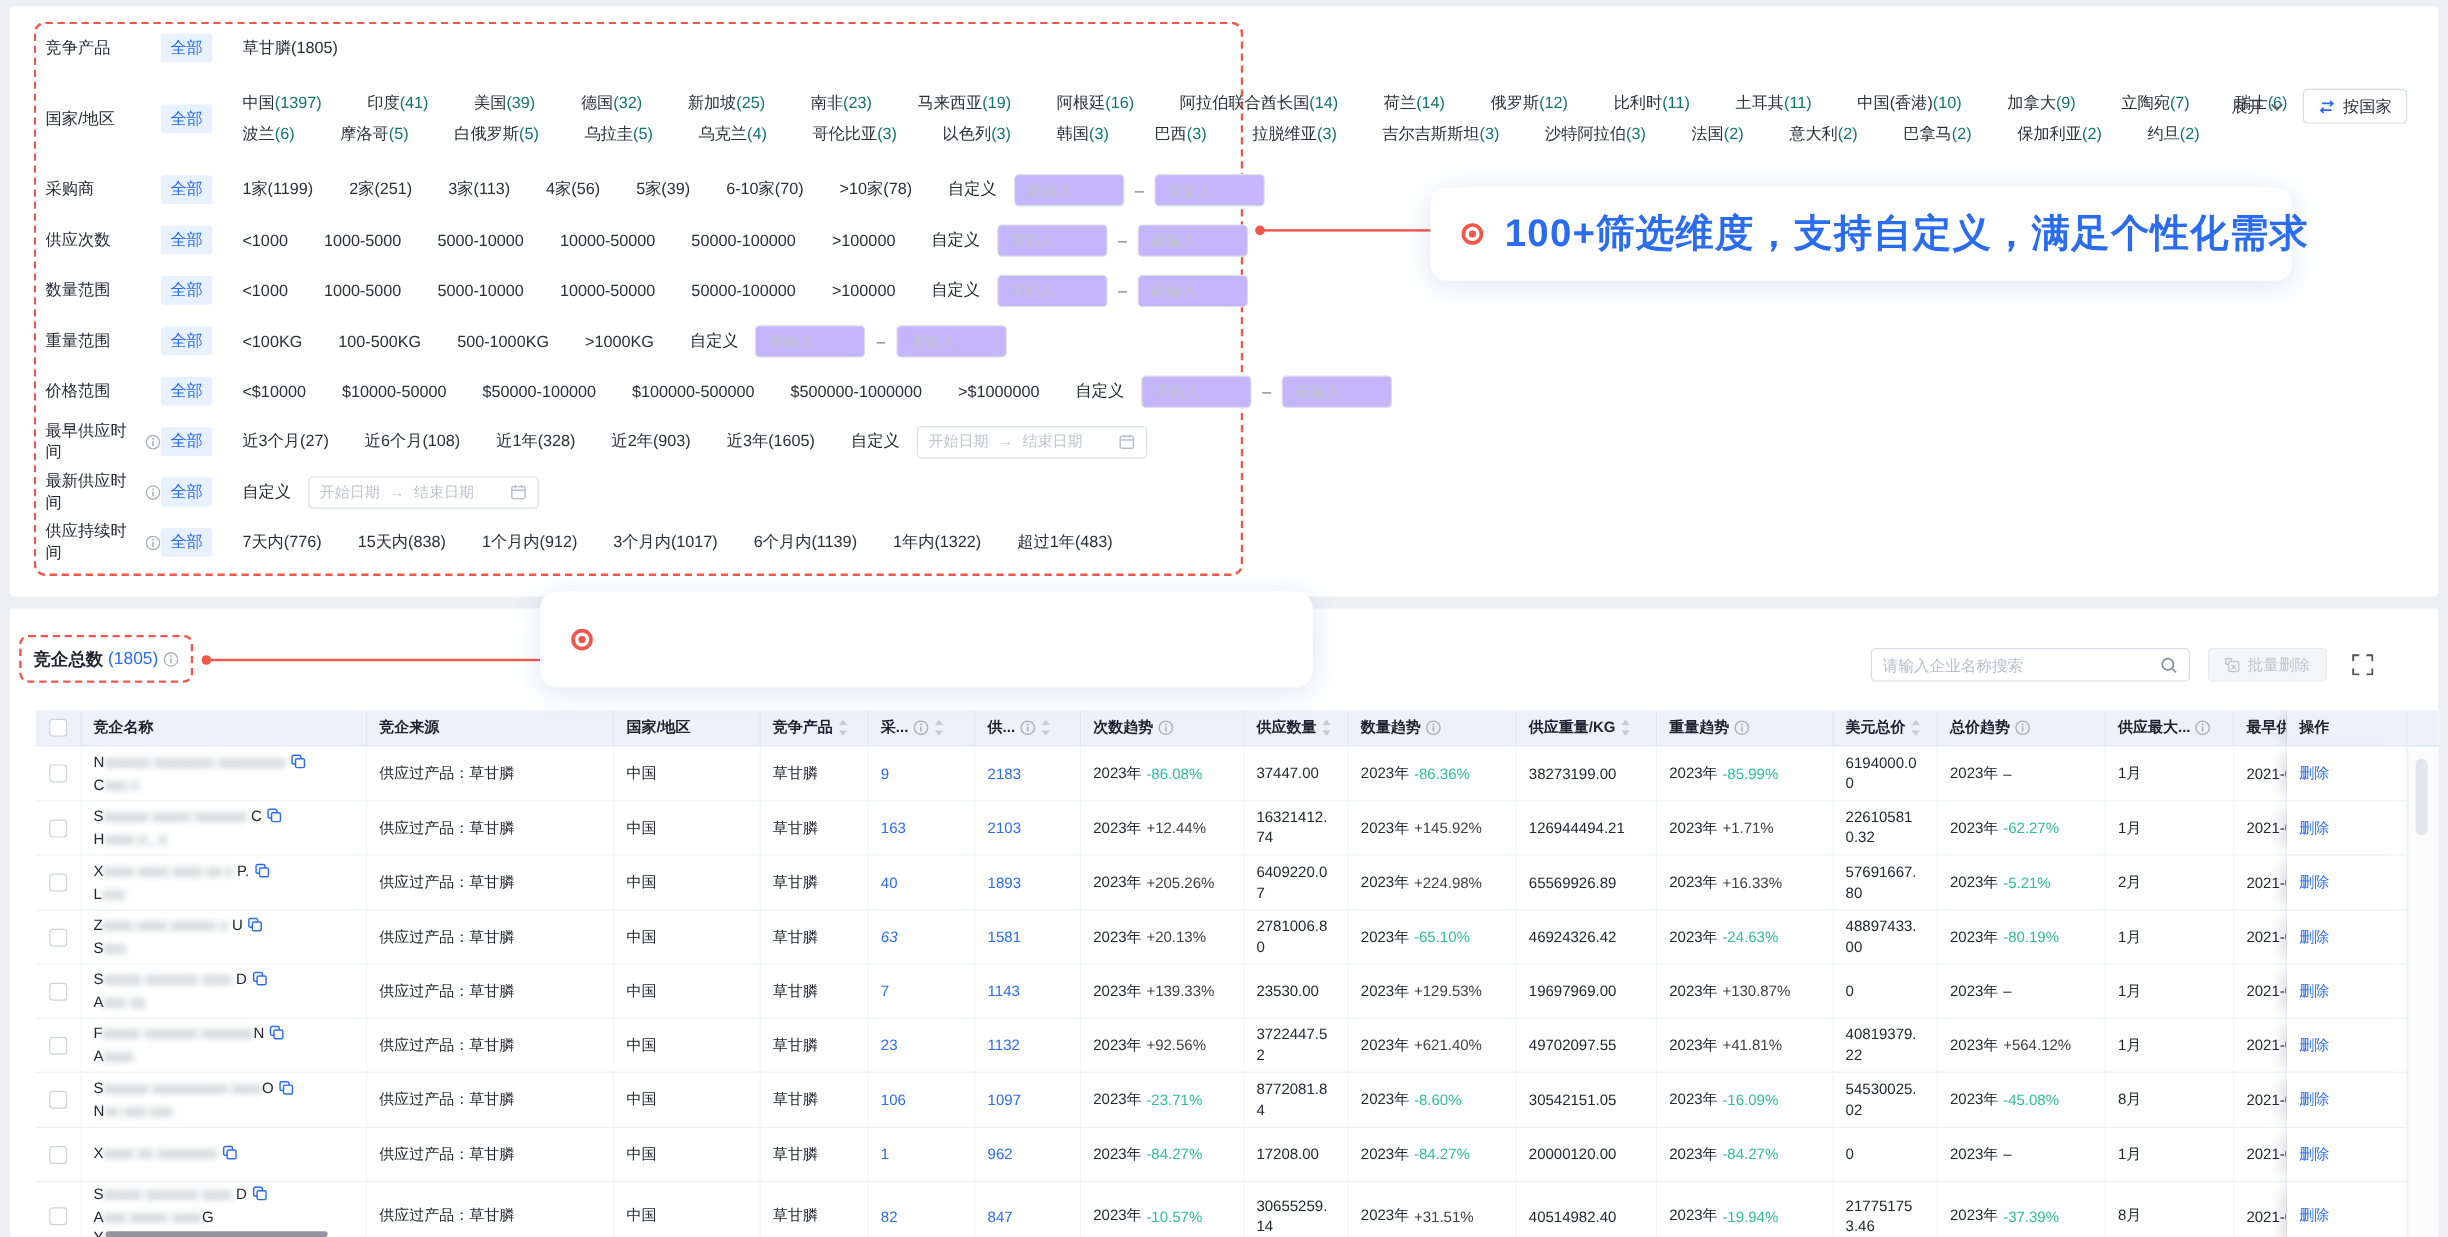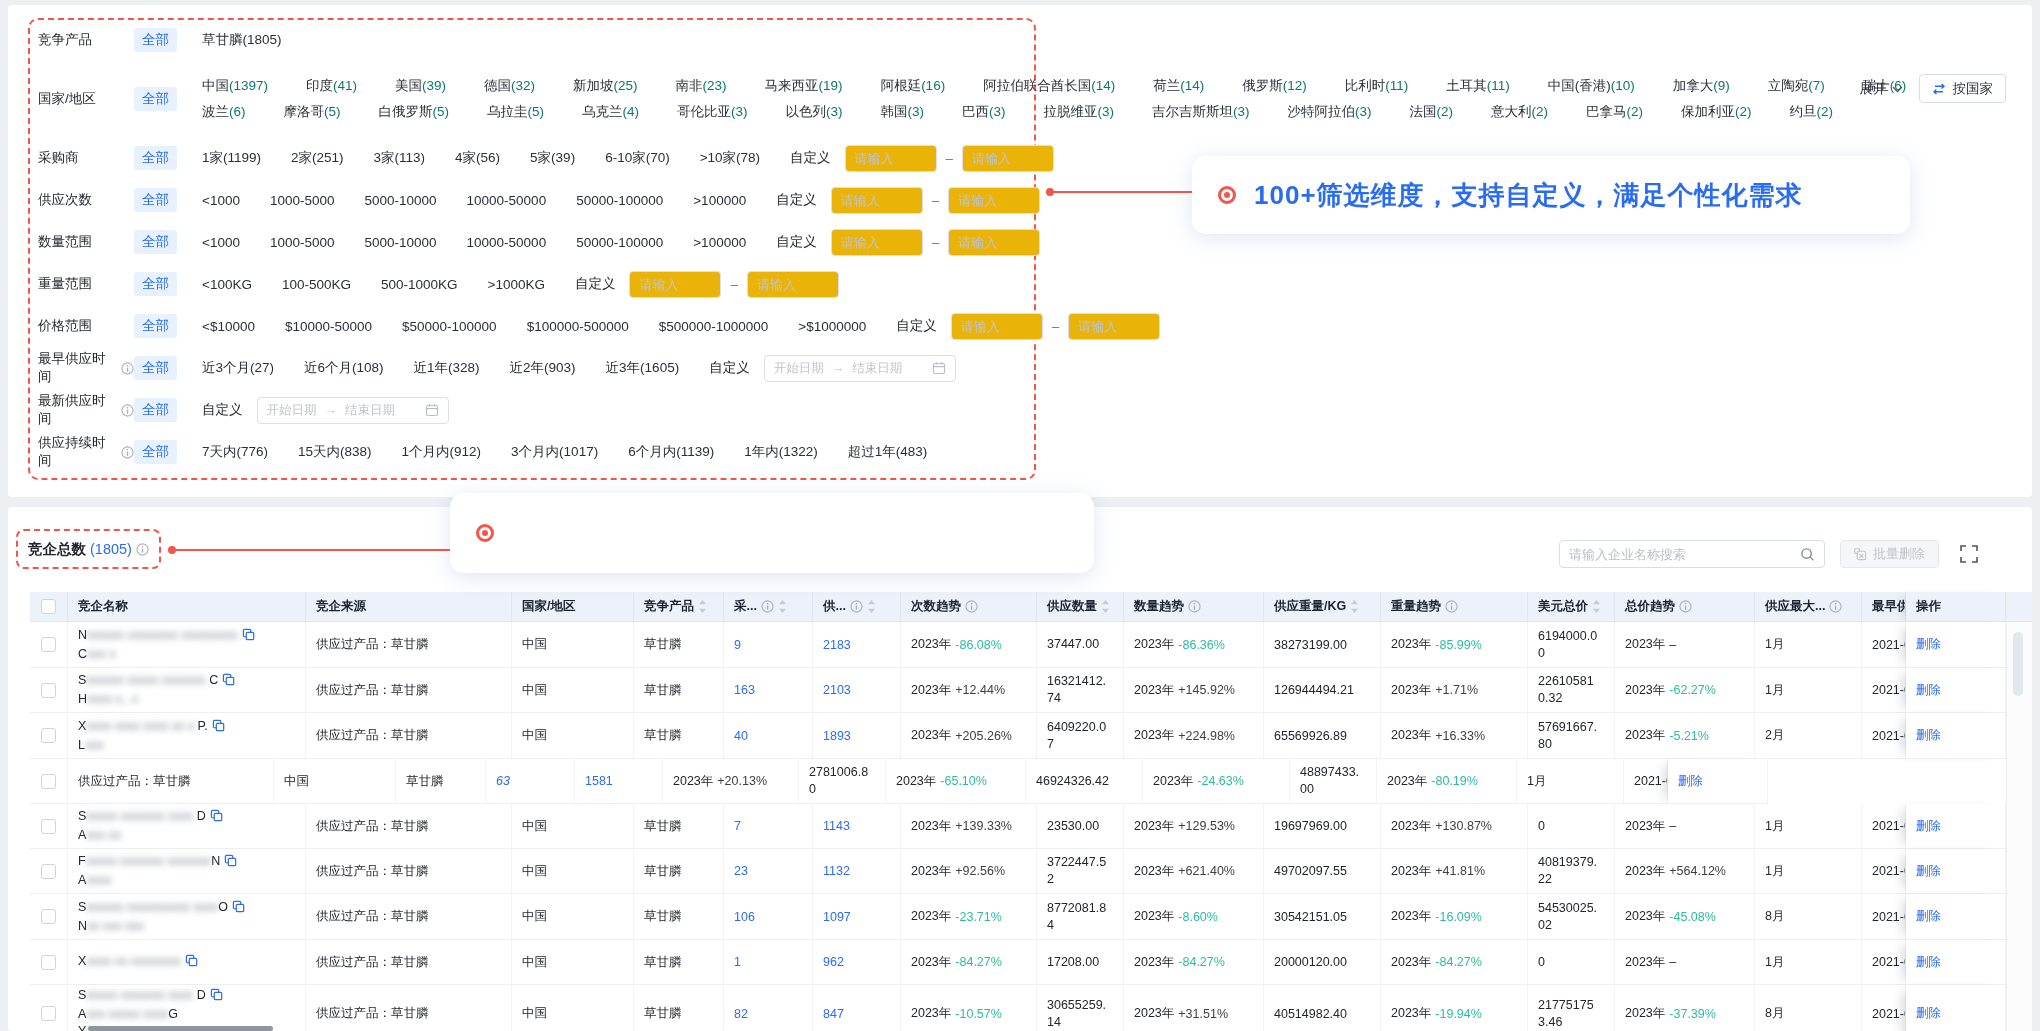--- a/index.html
+++ b/index.html
@@ -18,35 +18,35 @@
   .f-row { display:flex; align-items:center; min-height:42px; }
   .f-row.tall { min-height:76px; }
   .f-label { flex:0 0 96px; display:flex; align-items:center; gap:4px; color:#262a33; font-weight:500; }
   .chip { flex:0 0 auto; background:#e8f1ff; color:#2a6cf0; border-radius:3px; padding:3px 8px; margin-right:25px; cursor:pointer; }
   .f-opts { display:flex; flex-direction:column; gap:8px; }
   .f-line { display:flex; align-items:center; }
   .f-opt { margin-right:30px; color:#2a2f38; cursor:pointer; white-space:nowrap; }
   .f-line.wide .f-opt { margin-right:38px; }
   .f-opt .cnt { color:#0f766e; }
   .custom-label { color:#23262e; font-weight:500; margin-right:14px; white-space:nowrap; }
-  .num-input { width:92px; height:27px; border:1px solid #dcdfe6; border-radius:4px; background:#eab308;
+  .num-input { width:92px; height:27px; border:1px solid #dcdfe6; border-radius:4px; background:#c4b5fd;
     font-size:13px; color:#444; padding:0 9px; outline:none; font-family:inherit; }
   .num-input::placeholder { color:#c0c4cc; }
   .dash-sep { margin:0 9px; color:#6b7280; }
   .date-box { display:flex; align-items:center; gap:8px; width:192px; height:27px; border:1px solid #dcdfe6;
     border-radius:4px; background:#fff; padding:0 9px; color:#c0c4cc; font-size:12.5px; white-space:nowrap; }
   .date-box .cal { margin-left:auto; display:flex; }
   .panel-actions { position:absolute; top:69px; right:26px; display:flex; align-items:center; gap:16px; }
   .expand { display:flex; align-items:center; gap:5px; cursor:pointer; color:#2a2f38; }
   .by-country { display:flex; align-items:center; gap:7px; height:29px; padding:0 12px; background:#fff;
     border:1px solid #d8dce3; border-radius:4px; font-size:13.5px; color:#2a2f38; cursor:pointer; font-family:inherit; }
   
   .callout { position:absolute; background:#fff; border-radius:14px; box-shadow:0 4px 22px rgba(80,110,190,.18);
     display:flex; align-items:center; gap:18px; padding:0 26px; color:#2a6cf0; font-weight:bold; z-index:20; }
-  .callout .txt { font-size:26px; letter-spacing:1px; white-space:nowrap; }
+  .callout .txt { font-size:32px; letter-spacing:1px; white-space:nowrap; }
   .bullseye { flex:0 0 18px; width:18px; height:18px; border:3px solid #f2564a; border-radius:50%; position:relative; background:#fff; }
   .bullseye::after { content:''; position:absolute; inset:3px; background:#f2564a; border-radius:50%; }
   .c-line { position:absolute; height:2px; background:#f2564a; z-index:19; }
   .c-dot { position:absolute; width:8px; height:8px; border-radius:50%; background:#f2564a; z-index:19; }
   .total-box { position:absolute; left:16px; top:529px; height:40px; padding:0 10px; border:2px dashed #f2564a;
     border-radius:8px; display:flex; align-items:center; gap:4px; z-index:5; background:transparent; }
   .total-box .t-lab { font-weight:bold; color:#23262e; font-size:14.5px; }
   .total-box .t-cnt { color:#2a6cf0; font-size:14.5px; }
   
   .search-wrap { position:absolute; left:1559px; top:540px; width:266px; height:28px; border:1px solid #d9dde4;
@@ -672,20 +672,27 @@
         <div class="t-cell" style="width: 107px; height: 46px;">2月</div>
         <div class="t-cell" style="width: 44px; height: 46px; white-space: nowrap;">2021-0</div>
         <div class="t-cell action" style="width: 100px; height: 46px;">
           <span class="del-link">删除</span>
         </div>
       </div>
       <div class="t-row">
         <div class="t-cell" style="width: 38px; height: 45px;">
           <div class="checkbox"></div>
         </div>
+        <div class="t-cell name-cell" style="width: 238px; height: 45px;">
+          <div class="name-line"><span>Z</span><span class="blurred">xxxx xxxx xxxxxx x</span><span> U</span><span class="copy-ic"><svg width="13" height="13" viewBox="0 0 14 14" fill="none" stroke="#2a6cf0" stroke-width="1.3">
+                <rect x="4.6" y="4.6" width="8" height="8" rx="1.4"></rect>
+                <path d="M9.4 4.6 V2.9 A1.4 1.4 0 0 0 8 1.5 H2.9 A1.4 1.4 0 0 0 1.5 2.9 V8 A1.4 1.4 0 0 0 2.9 9.4 H4.6"></path>
+              </svg></span></div>
+          <div class="name-line"><span>S</span><span class="blurred">xxx</span><span></span></div>
+        </div>
         <div class="t-cell" style="width: 206px; height: 45px;">供应过产品：草甘膦</div>
         <div class="t-cell" style="width: 122px; height: 45px;">中国</div>
         <div class="t-cell" style="width: 90px; height: 45px;">草甘膦</div>
         <div class="t-cell blue" style="width: 89px; height: 45px; font-style: italic;">63</div>
         <div class="t-cell blue" style="width: 88px; height: 45px;">1581</div>
         <div class="t-cell" style="width: 136px; height: 45px;">
           <span>2023年</span>
           <span class="up">+20.13%</span>
         </div>
         <div class="t-cell" style="width: 87px; height: 45px;">

